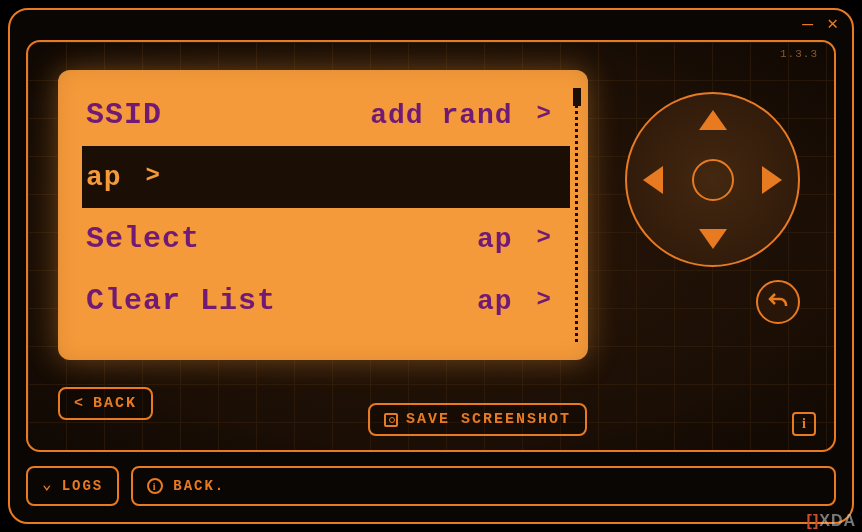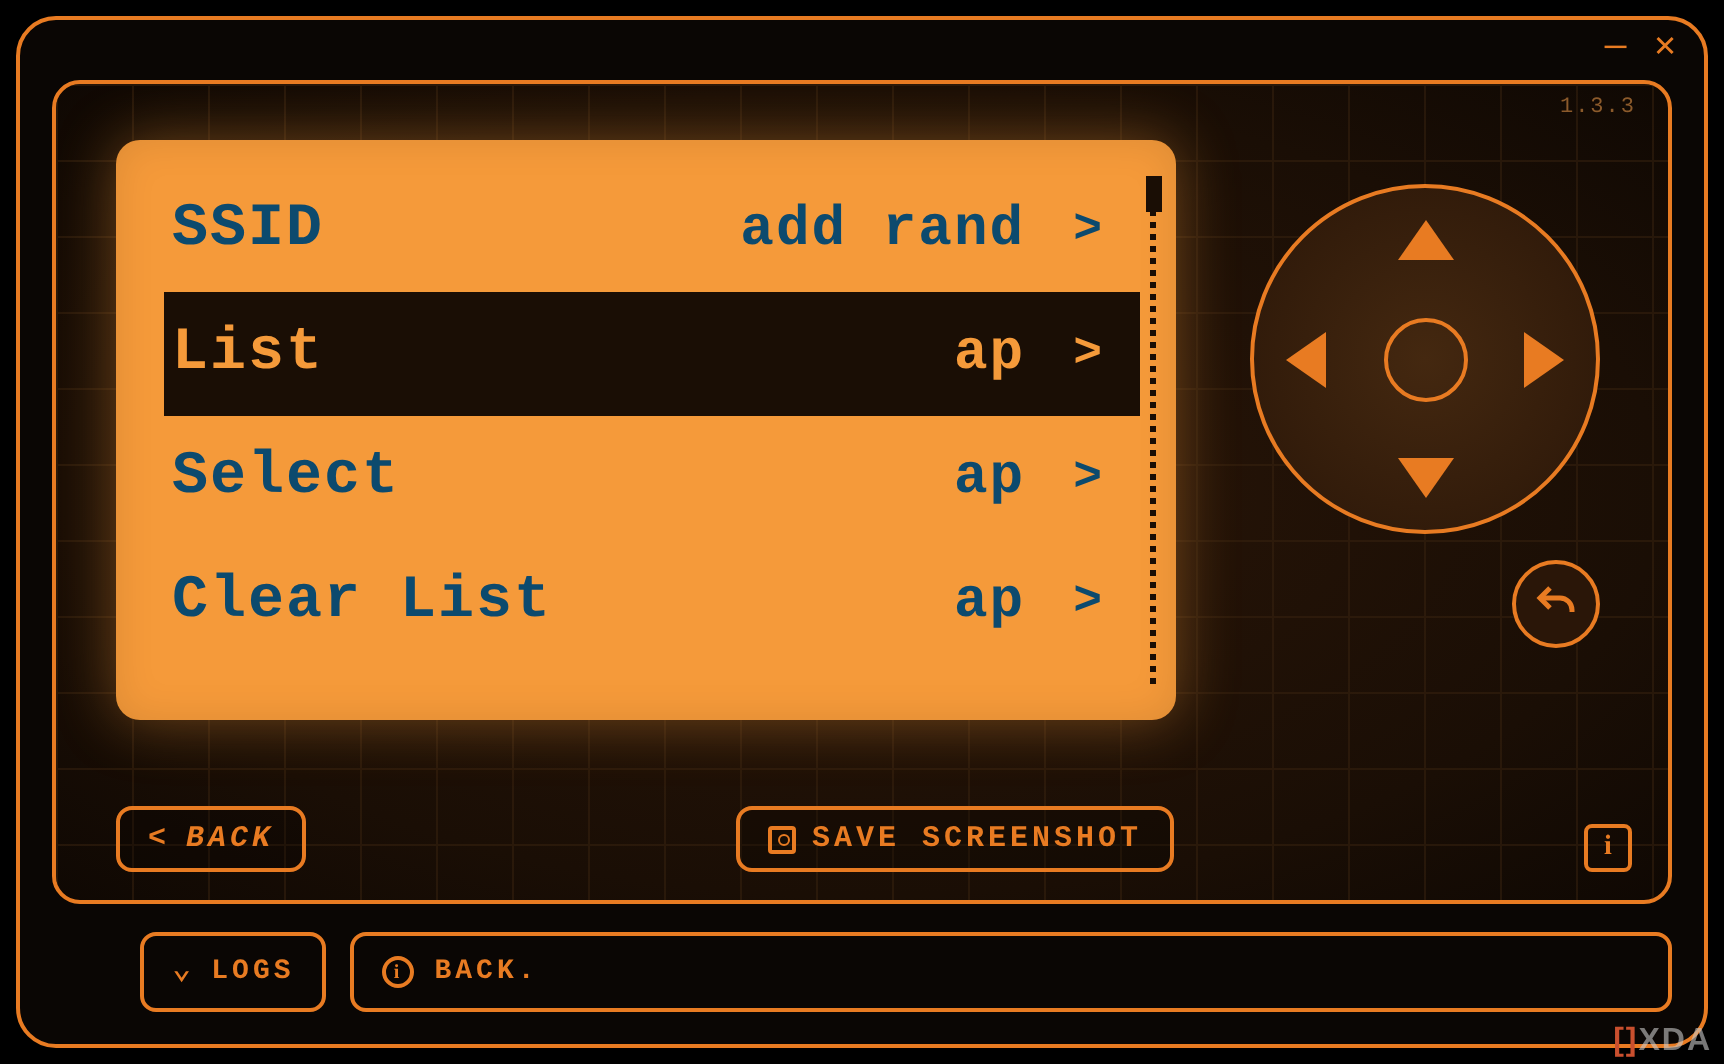--- a/index.html
+++ b/index.html
@@ -72,30 +72,29 @@
   .menu-row {
     display: flex;
     justify-content: space-between;
     align-items: center;
     height: 62px;
     padding: 0 18px 0 4px;
     font-family: 'Courier New', monospace;
     font-weight: bold;
     font-size: 30px;
     letter-spacing: 1px;
-    color: #0c4a6e;
+    color: #701a75;
     position: relative;
   }
   .menu-row.selected {
     background: #1a0e05;
     color: #f59a3a;
   }
   .menu-row .row-value {
     display: flex;
-    align-items: center;
     gap: 24px;
     font-size: 28px;
   }
   .menu-row .chev { font-size: 24px; }
   .scrollbar-track {
     position: absolute;
     top: 18px; right: 10px; bottom: 18px;
     width: 0;
     border-left: 3px dotted #1a0e05;
   }
@@ -163,21 +162,21 @@
     font-weight: bold;
     font-size: 15px;
     letter-spacing: 2px;
     padding: 6px 14px;
     display: flex;
     align-items: center;
     gap: 8px;
     cursor: pointer;
     background: rgba(0,0,0,0.2);
   }
-  .back-btn { left: 30px; bottom: 14px; font-style: italic; }
+  .back-btn { left: 30px; bottom: 30px; }
   .save-btn { left: 340px; bottom: 14px; text-align: center; }
   .info-btn {
     position: absolute;
     right: 18px; bottom: 14px;
     width: 24px; height: 24px;
     border: 2px solid #e87b22;
     border-radius: 4px;
     display: flex;
     align-items: center;
     justify-content: center;
@@ -200,21 +199,20 @@
     color: #e87b22;
     font-family: 'Courier New', monospace;
     font-weight: bold;
     font-size: 14px;
     letter-spacing: 2px;
     padding: 0 14px;
     display: flex;
     align-items: center;
     gap: 8px;
     cursor: pointer;
-    margin-left: 44px;
   }
   .status-bar {
     flex: 1;
     border: 2px solid #e87b22;
     border-radius: 8px;
     color: #e87b22;
     font-family: 'Courier New', monospace;
     font-weight: bold;
     font-size: 14px;
     letter-spacing: 2px;
@@ -267,21 +265,20 @@
       <div class="scrollbar-thumb"></div>
 
       <div class="menu-row">
         <span>SSID</span>
         <span class="row-value">
           <span>add rand</span>
             <span class="chev">&gt;</span>
         </span>
       </div>
       <div class="menu-row selected">
-        <span>List</span>
         <span class="row-value">
           <span>ap</span>
           <span class="chev">&gt;</span>
         </span>
       </div>
       <div class="menu-row">
         <span>Select</span>
         <span class="row-value">
           <span>ap</span>
           <span class="chev">&gt;</span>

